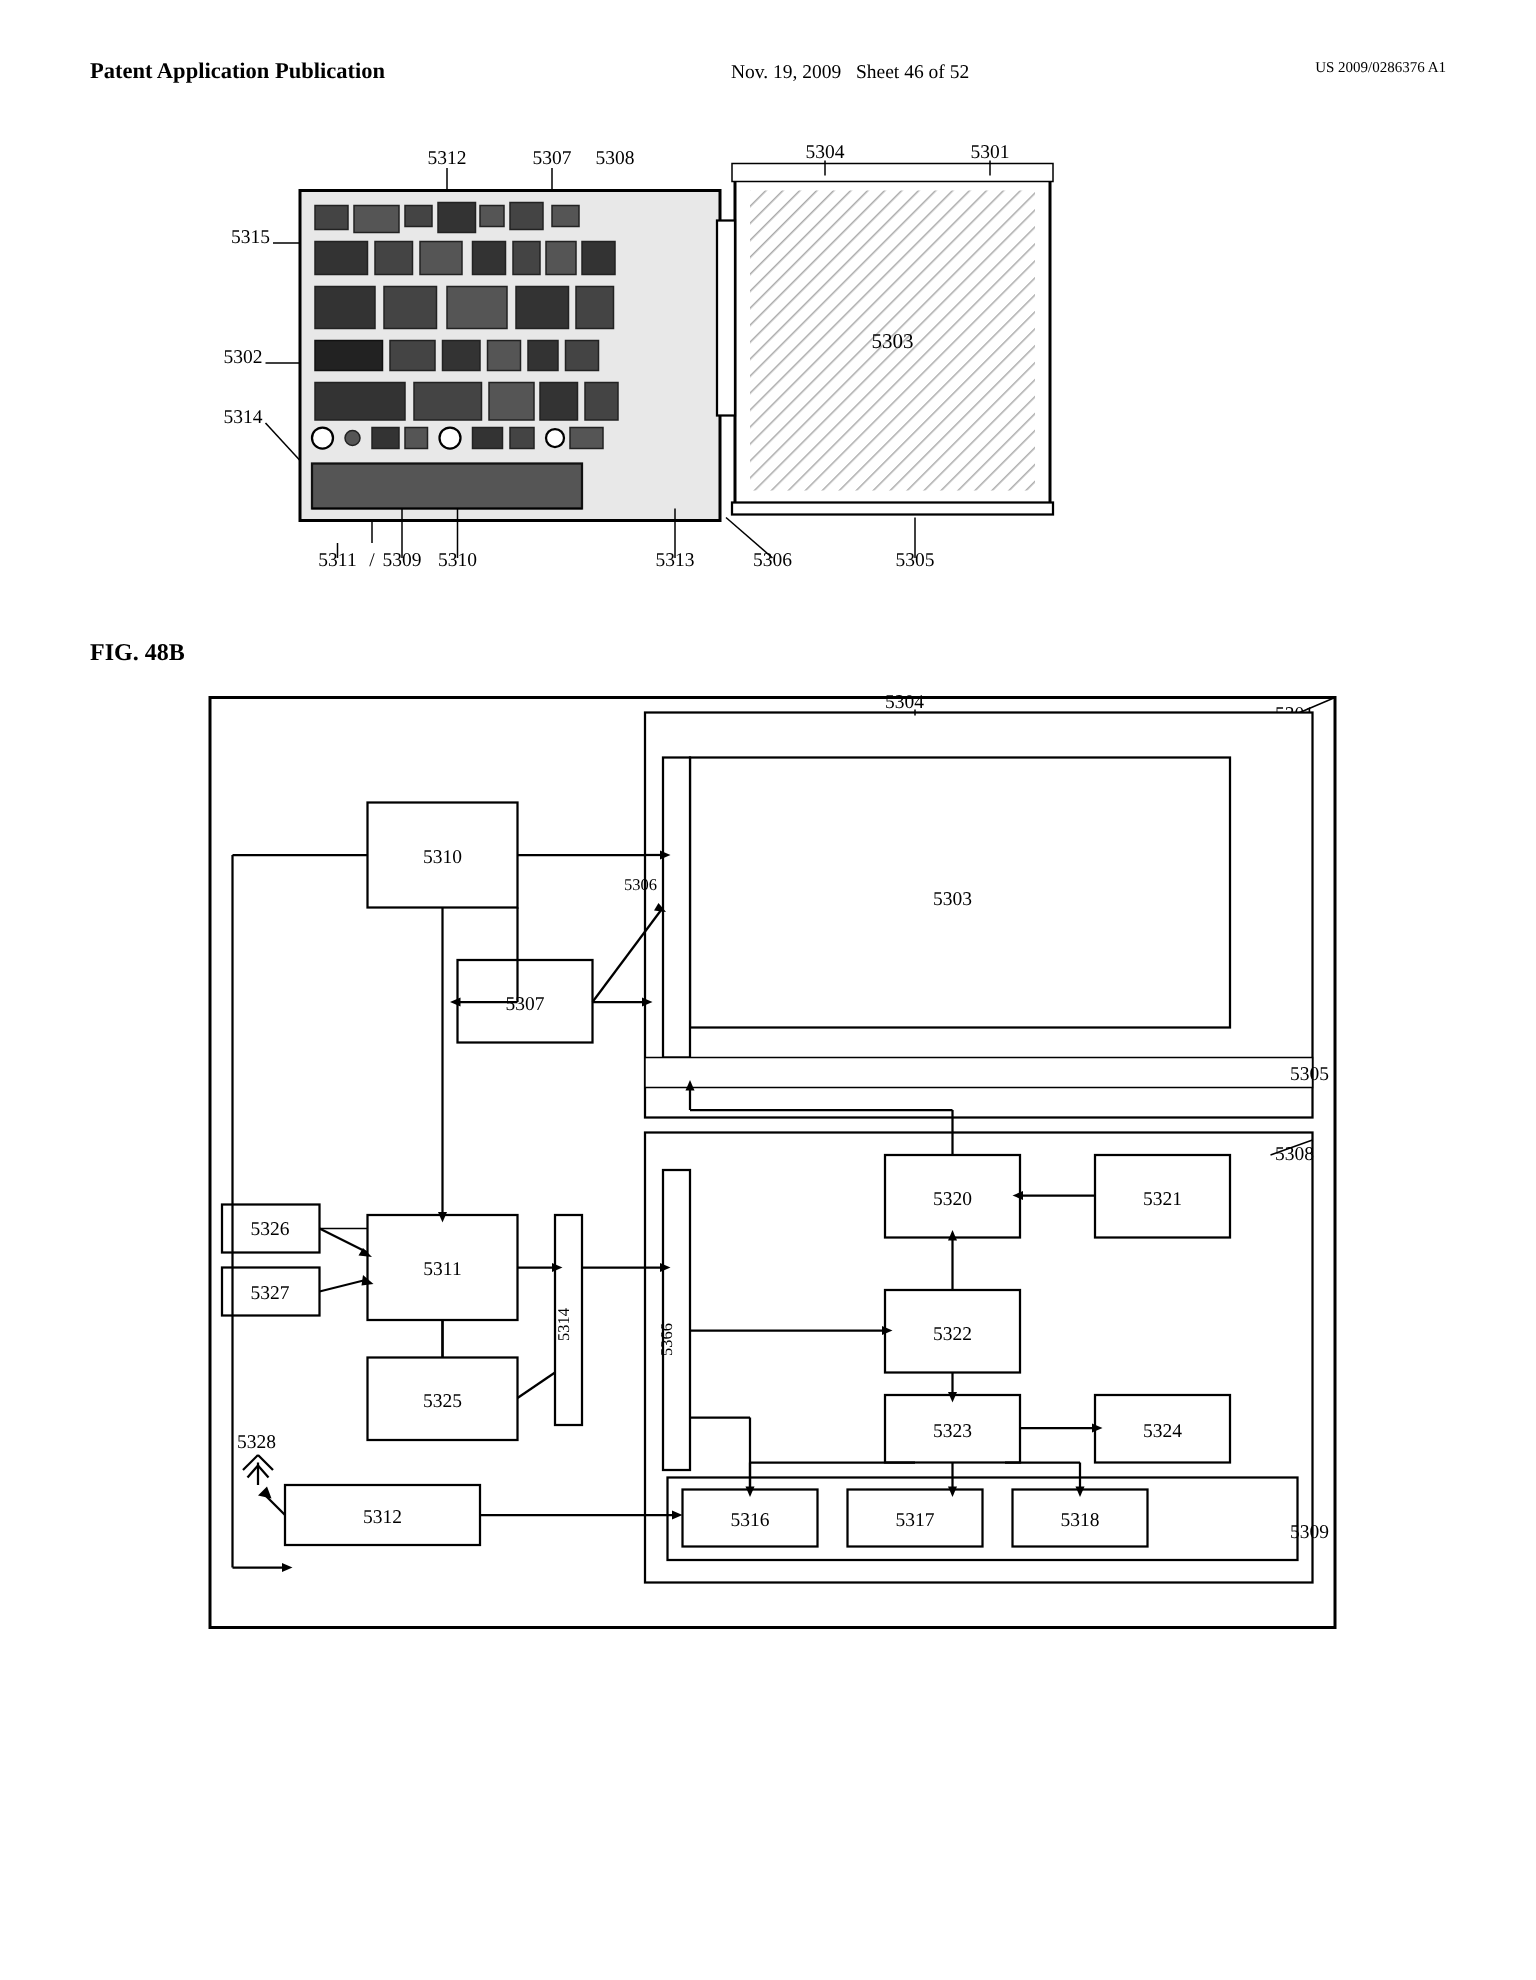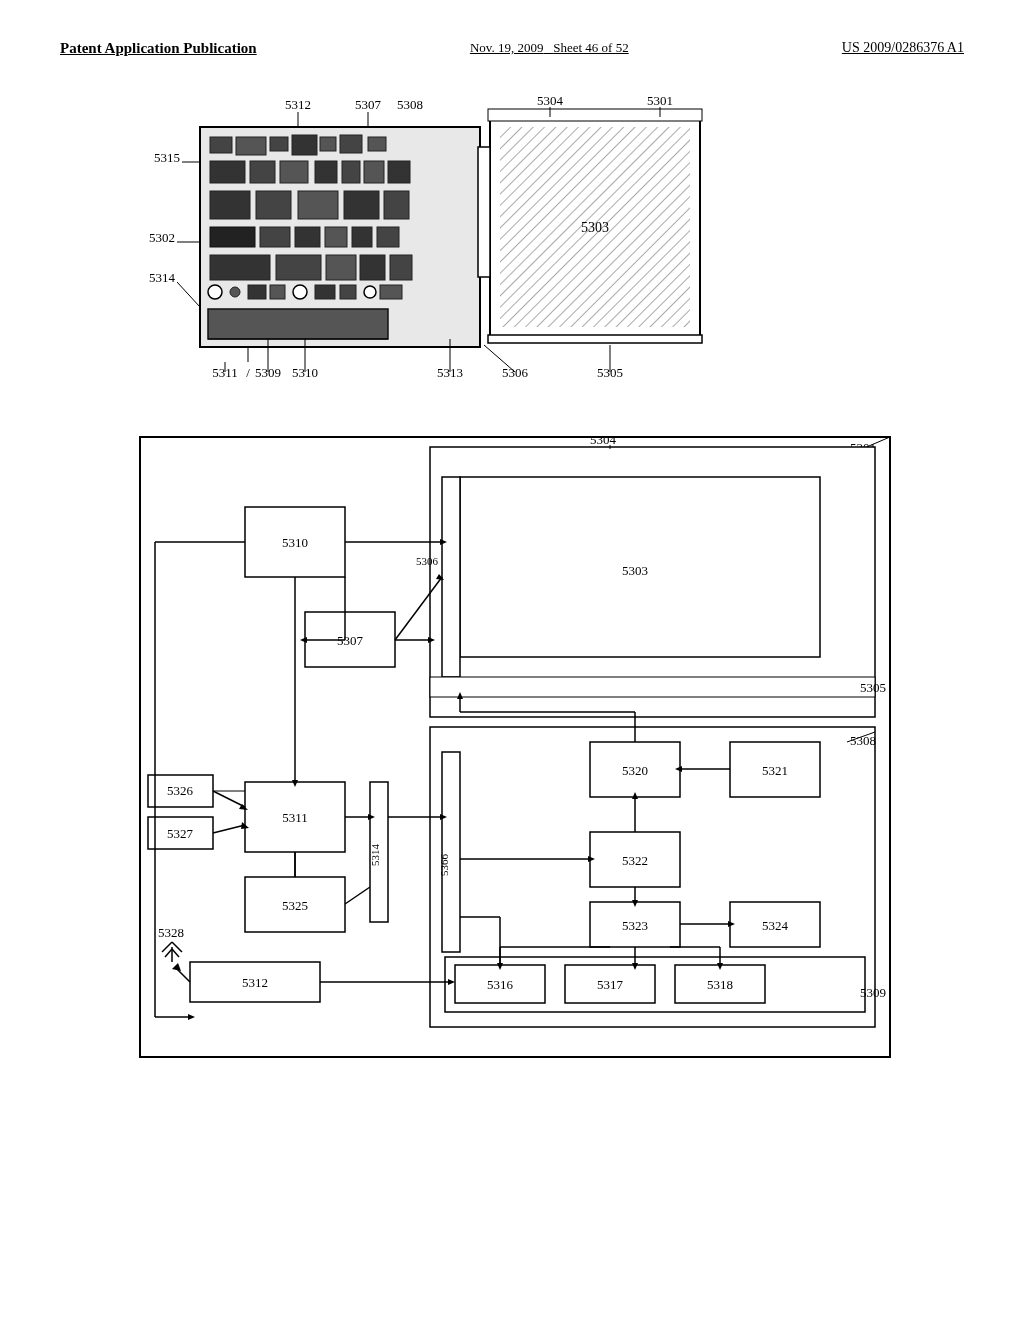--- a/index.html
+++ b/index.html
@@ -10,39 +10,38 @@
       min-height: 1320px;
       position: relative;
       overflow-x: hidden;
     }
     .page {
       width: 1024px;
       min-height: 1320px;
       background: #fff;
       padding: 40px 60px;
       position: relative;
-      text-decoration: underline;
     }
     .header {
       display: flex;
       justify-content: space-between;
       align-items: flex-start;
       margin-bottom: 30px;
       font-size: 15px;
     }
     .header-left {
       font-weight: bold;
       font-size: 15px;
     }
     .header-center {
       text-align: center;
       font-size: 13px;
     }
     .header-right {
-      font-size: 14px;
+      font-size: 10px;
     }
     .figure-label {
       font-size: 16px;
       font-weight: bold;
       margin-bottom: 10px;
     }
   </style>
 </head>
 <body>
 
@@ -171,20 +170,21 @@
         <text x="490" y="290" font-size="13" font-family="Times New Roman" text-anchor="middle">5305</text>
         <line x1="490" y1="258" x2="490" y2="285" stroke="#000" stroke-width="1"></line>
 
         <line x1="128" y1="275" x2="128" y2="260" stroke="#000" stroke-width="1"></line>
         <text x="128" y="290" font-size="13" font-family="Times New Roman" text-anchor="middle">/</text>
       </svg>
     </div>
   </div>
 
   <div>
+    <div class="figure-label">FIG. 48B</div>
 
     <div style="position: relative; width: 820px; height: 650px; margin-left: 30px;">
       <svg width="820" height="650">
 
         <rect x="50" y="10" width="750" height="620" fill="#fff" stroke="#000" stroke-width="2"></rect>
 
         <text x="760" y="25" font-size="13" font-family="Times New Roman">5301</text>
         <line x1="760" y1="27" x2="800" y2="10" stroke="#000" stroke-width="1"></line>
 
         <rect x="340" y="20" width="445" height="270" fill="#fff" stroke="#000" stroke-width="1.5"></rect>

